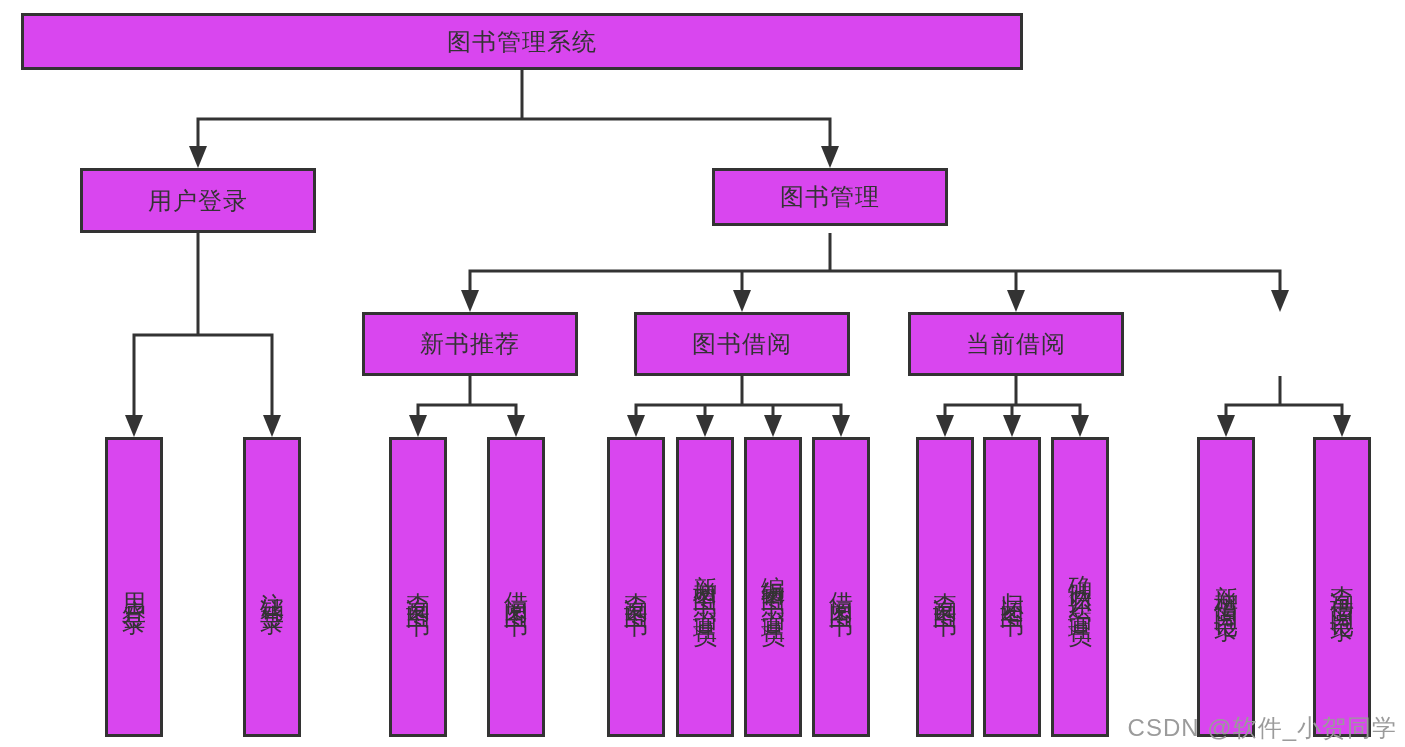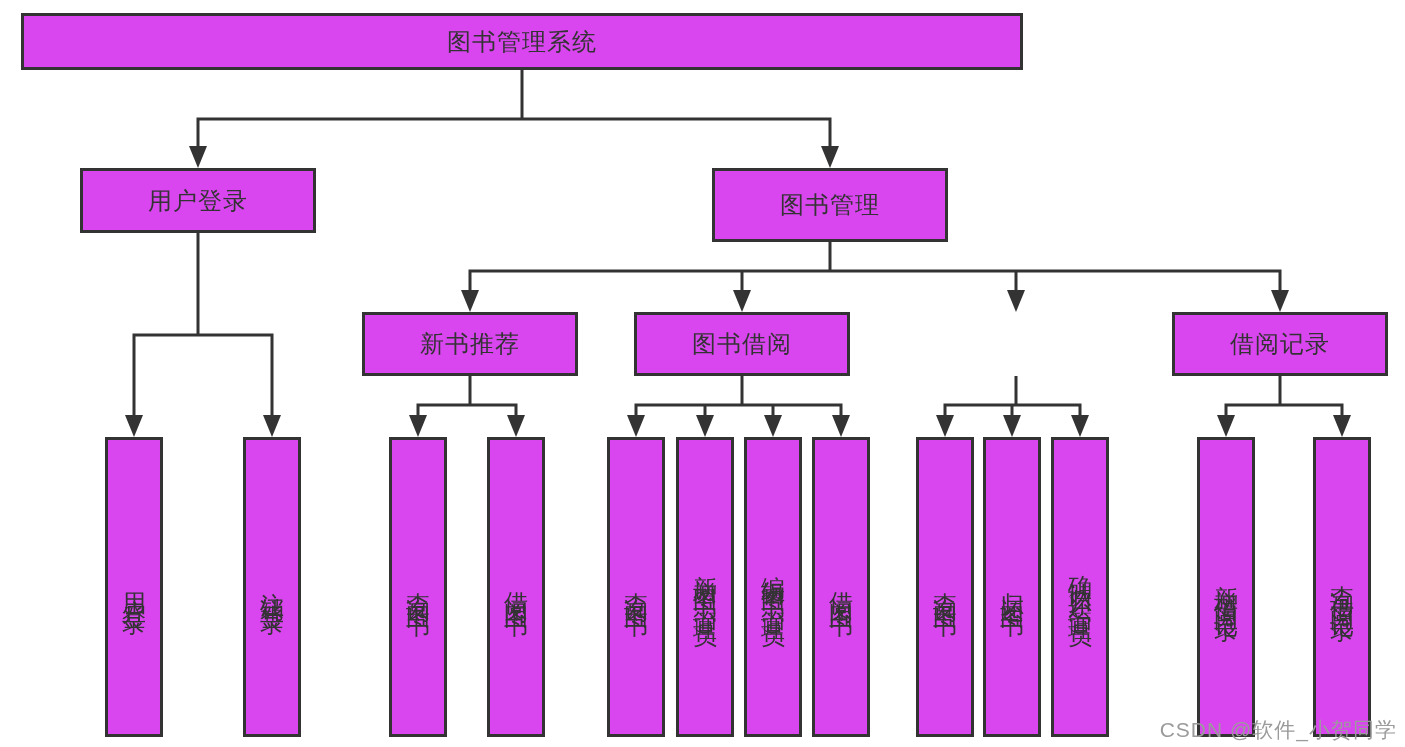--- a/index.html
+++ b/index.html
@@ -45,21 +45,21 @@
     text-orientation: mixed;
     font-size: 24px;
     letter-spacing: 7px;
     line-height: 1;
     white-space: nowrap;
   }
   .watermark {
     position: absolute;
     right: 8px;
     bottom: 3px;
-    font-size: 21px;
+    font-size: 24px;
     color: #9b9b9b;
     z-index: 5;
     letter-spacing: 1px;
     white-space: nowrap;
   }
 </style>
 </head>
 <body>
 
 <div class="canvas">
@@ -112,32 +112,32 @@
     <polygon points="1333,415 1351,415 1342,437"></polygon>
   </svg>
 
   <div class="node" style="left:21px;top:13px;width:1002px;height:57px">
     <span class="h-label">图书管理系统</span>
   </div>
 
   <div class="node" style="left:80px;top:168px;width:236px;height:65px">
     <span class="h-label">用户登录</span>
   </div>
-  <div class="node" style="left:712px;top:168px;width:236px;height:74px">
+  <div class="node" style="left:712px;top:168px;width:236px;height:58px">
     <span class="h-label">图书管理</span>
   </div>
 
   <div class="node" style="left:634px;top:312px;width:216px;height:64px">
     <span class="h-label">图书借阅</span>
   </div>
   <div class="node" style="left:362px;top:312px;width:216px;height:64px">
     <span class="h-label">新书推荐</span>
   </div>
-  <div class="node" style="left:1172px;top:312px;width:216px;height:64px">
-    <span class="h-label">借阅记录</span>
+  <div class="node" style="left:908px;top:312px;width:216px;height:64px">
+    <span class="h-label">当前借阅</span>
   </div>
 
   <div class="node" style="left:105px;top:437px;width:58px;height:300px">
     <span class="v-label">用户登录</span>
   </div>
   <div class="node" style="left:243px;top:437px;width:58px;height:300px">
     <span class="v-label">注销登录</span>
   </div>
 
   <div class="node" style="left:389px;top:437px;width:58px;height:300px">

